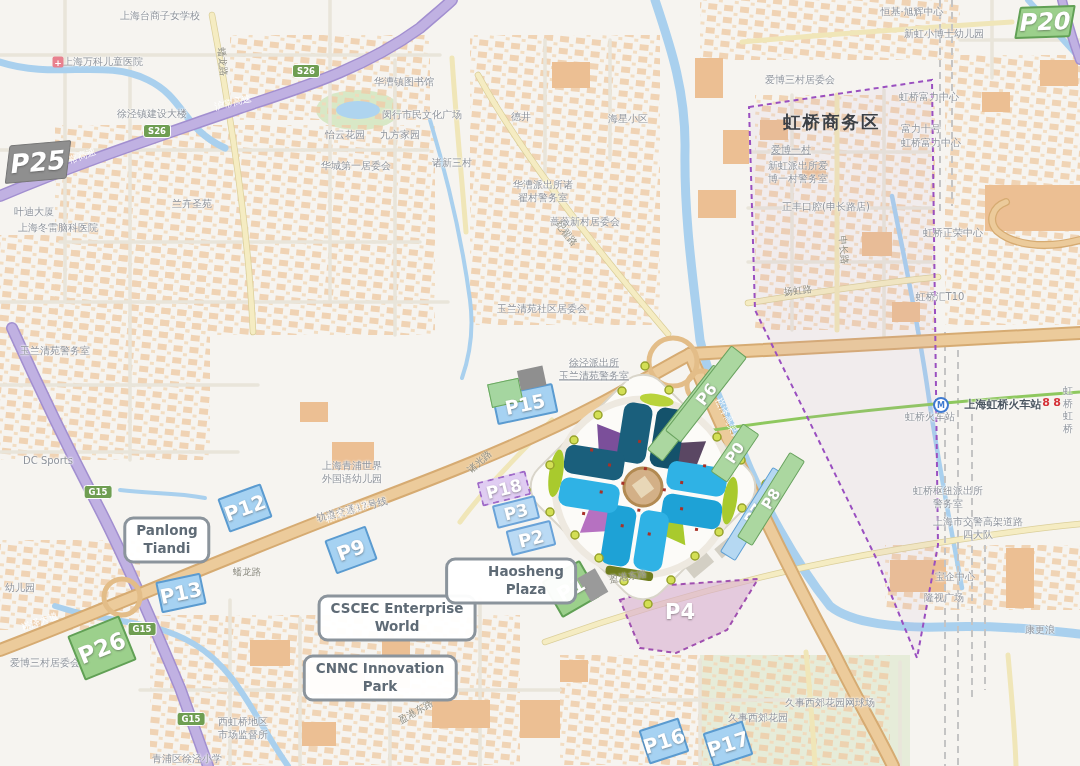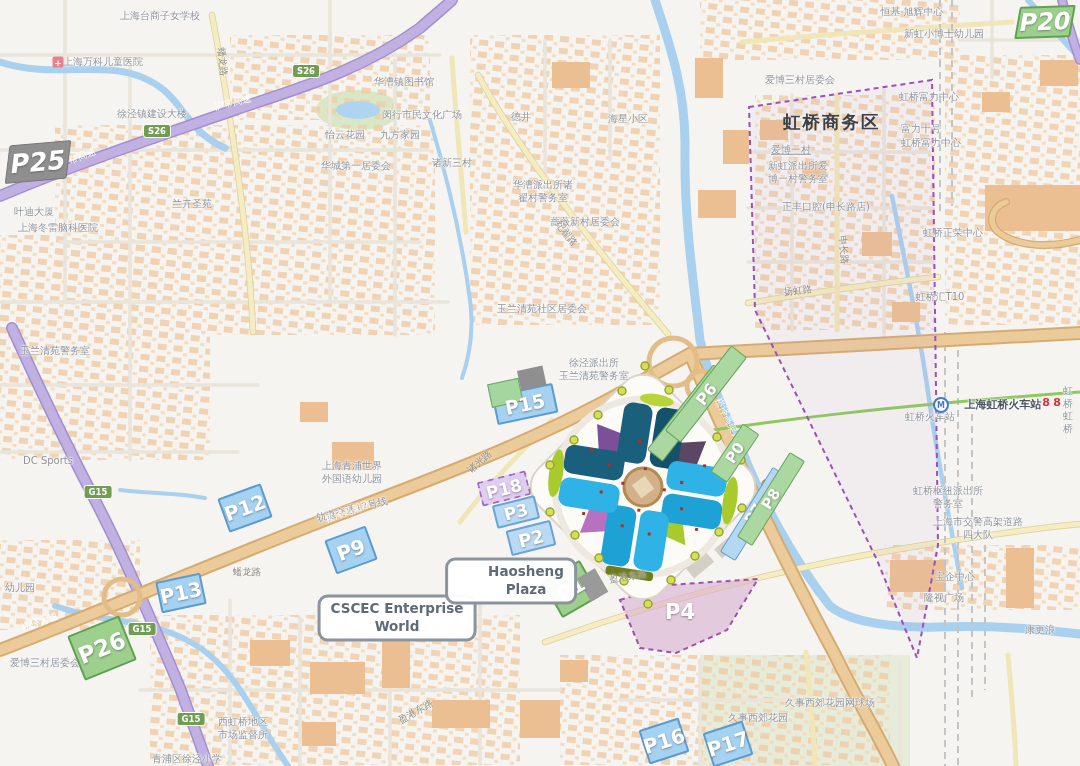--- a/index.html
+++ b/index.html
@@ -365,22 +365,26 @@
     </div>
     <div class="pmark blue" style="left: 643px; top: 723px; width: 42px; height: 36px; font-size: 20px; transform: rotate(-18deg);">
       <span class="lab">P16</span>
     </div>
     <div class="pmark blue" style="left: 707px; top: 726px; width: 42px; height: 36px; font-size: 20px; transform: rotate(-18deg);">
       <span class="lab">P17</span>
     </div>
     <div class="pmark green" style="left: 74px; top: 624px; width: 56px; height: 48px; font-size: 23px; transform: rotate(-22deg);">
       <span class="lab">P26</span>
     </div>
+    <div class="place-card" style="left: 167px; top: 540px;">Panlong
+Tiandi</div>
     <div class="place-card" style="left: 397px; top: 618px;">CSCEC Enterprise
 World</div>
+    <div class="place-card" style="left: 380px; top: 678px;">CNNC Innovation
+Park</div>
     <div class="place-card" style="left: 511px; top: 581px; padding-left: 40px;">Haosheng
 Plaza</div>
     <div class="mlabel" style="left: 160px; top: 16px;">上海台商子女学校</div>
     <div class="mlabel" style="left: 103px; top: 62px;">上海万科儿童医院</div>
     <div class="mlabel" style="left: 404px; top: 82px;">华漕镇图书馆</div>
     <div class="mlabel" style="left: 152px; top: 114px;">徐泾镇建设大楼</div>
     <div class="mlabel" style="left: 422px; top: 115px;">闵行市民文化广场</div>
     <div class="mlabel" style="left: 521px; top: 117px; text-align: center;">德井</div>
     <div class="mlabel" style="left: 628px; top: 119px;">海星小区</div>
     <div class="mlabel" style="left: 345px; top: 135px;">怡云花园</div>
@@ -392,21 +396,21 @@
     <div class="mlabel" style="left: 585px; top: 222px;">蔷薇新村居委会</div>
     <div class="mlabel" style="left: 34px; top: 212px;">叶迪大厦</div>
     <div class="mlabel" style="left: 58px; top: 228px;">上海冬雷脑科医院</div>
     <div class="mlabel" style="left: 192px; top: 204px;">兰卉圣苑</div>
     <div class="mlabel" style="left: 55px; top: 351px;">玉兰清苑警务室</div>
     <div class="mlabel" style="left: 48px; top: 461px;">DC Sports</div>
     <div class="mlabel" style="left: 352px; top: 472px;">上海青浦世界
 外国语幼儿园</div>
     <div class="mlabel" style="left: 352px; top: 510px; transform: translate(-50%, -50%) rotate(-14deg);">轨道交通17号线</div>
     <div class="mlabel" style="left: 542px; top: 309px;">玉兰清苑社区居委会</div>
-    <div class="mlabel" style="left: 594px; top: 369px;">徐泾派出所
+    <div class="mlabel" style="left: 594px; top: 369px; text-decoration: underline;">徐泾派出所
 玉兰清苑警务室</div>
     <div class="mlabel" style="left: 243px; top: 728px;">西虹桥地区
 市场监督所</div>
     <div class="mlabel" style="left: 187px; top: 759px;">青浦区徐泾小学</div>
     <div class="mlabel" style="left: 45px; top: 663px;">爱博三村居委会</div>
     <div class="mlabel" style="left: 20px; top: 588px;">幼儿园</div>
     <div class="mlabel" style="left: 758px; top: 718px;">久事西郊花园</div>
     <div class="mlabel" style="left: 830px; top: 703px;">久事西郊花园网球场</div>
     <div class="mlabel" style="left: 800px; top: 80px;">爱博三村居委会</div>
     <div class="mlabel" style="left: 944px; top: 34px;">新虹小博士幼儿园</div>

